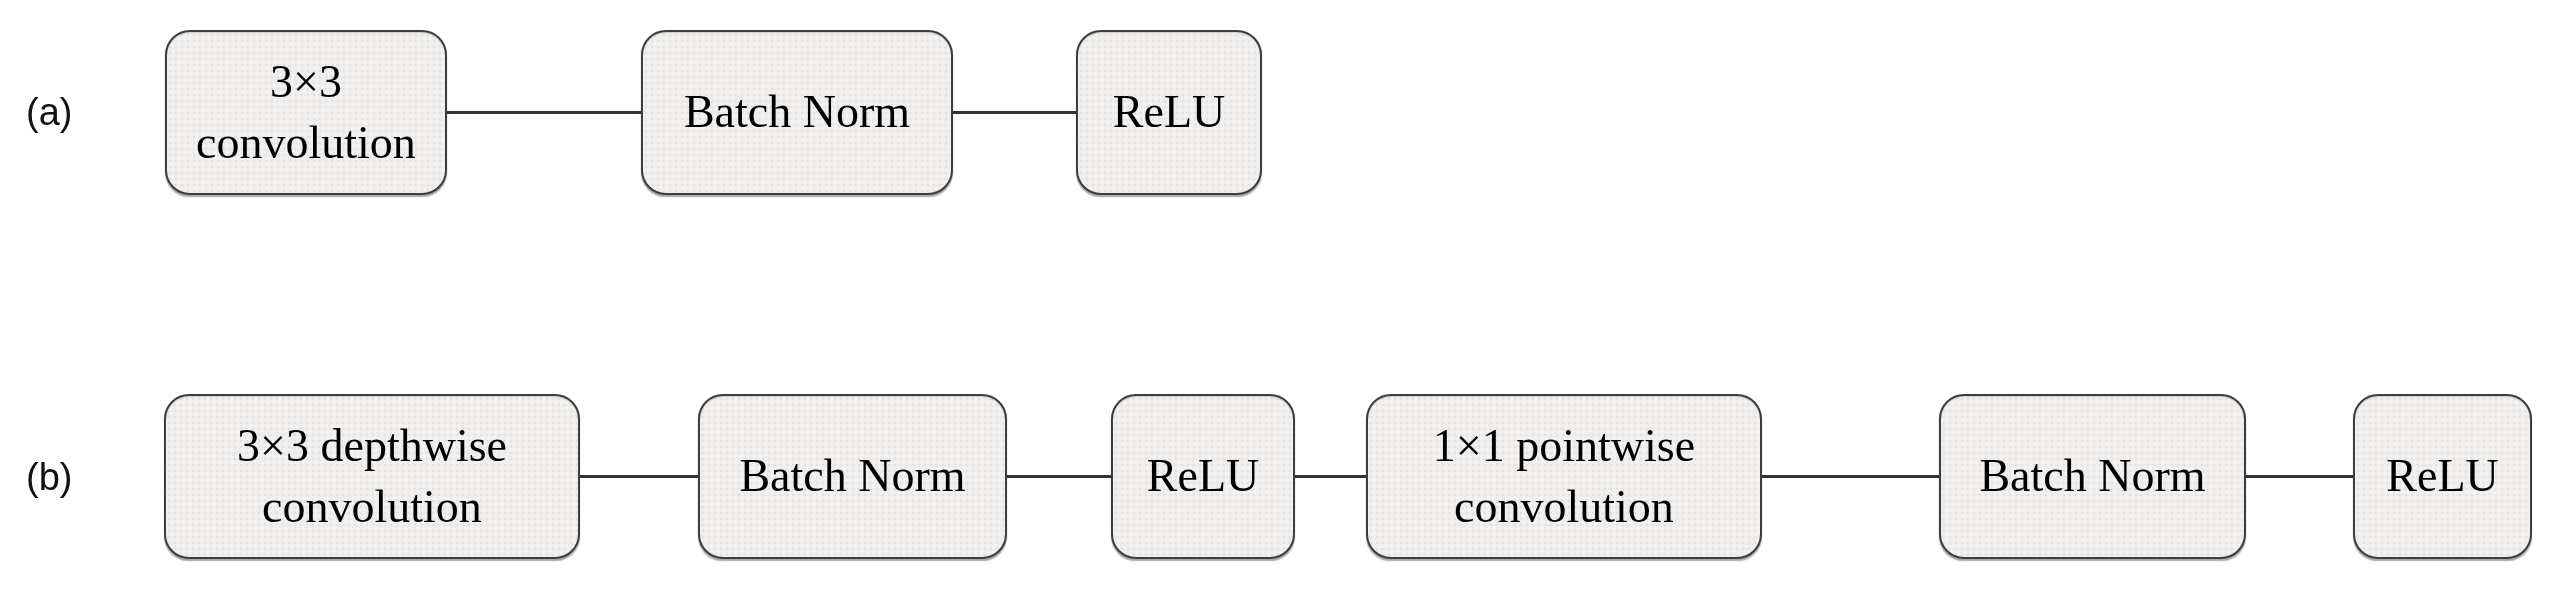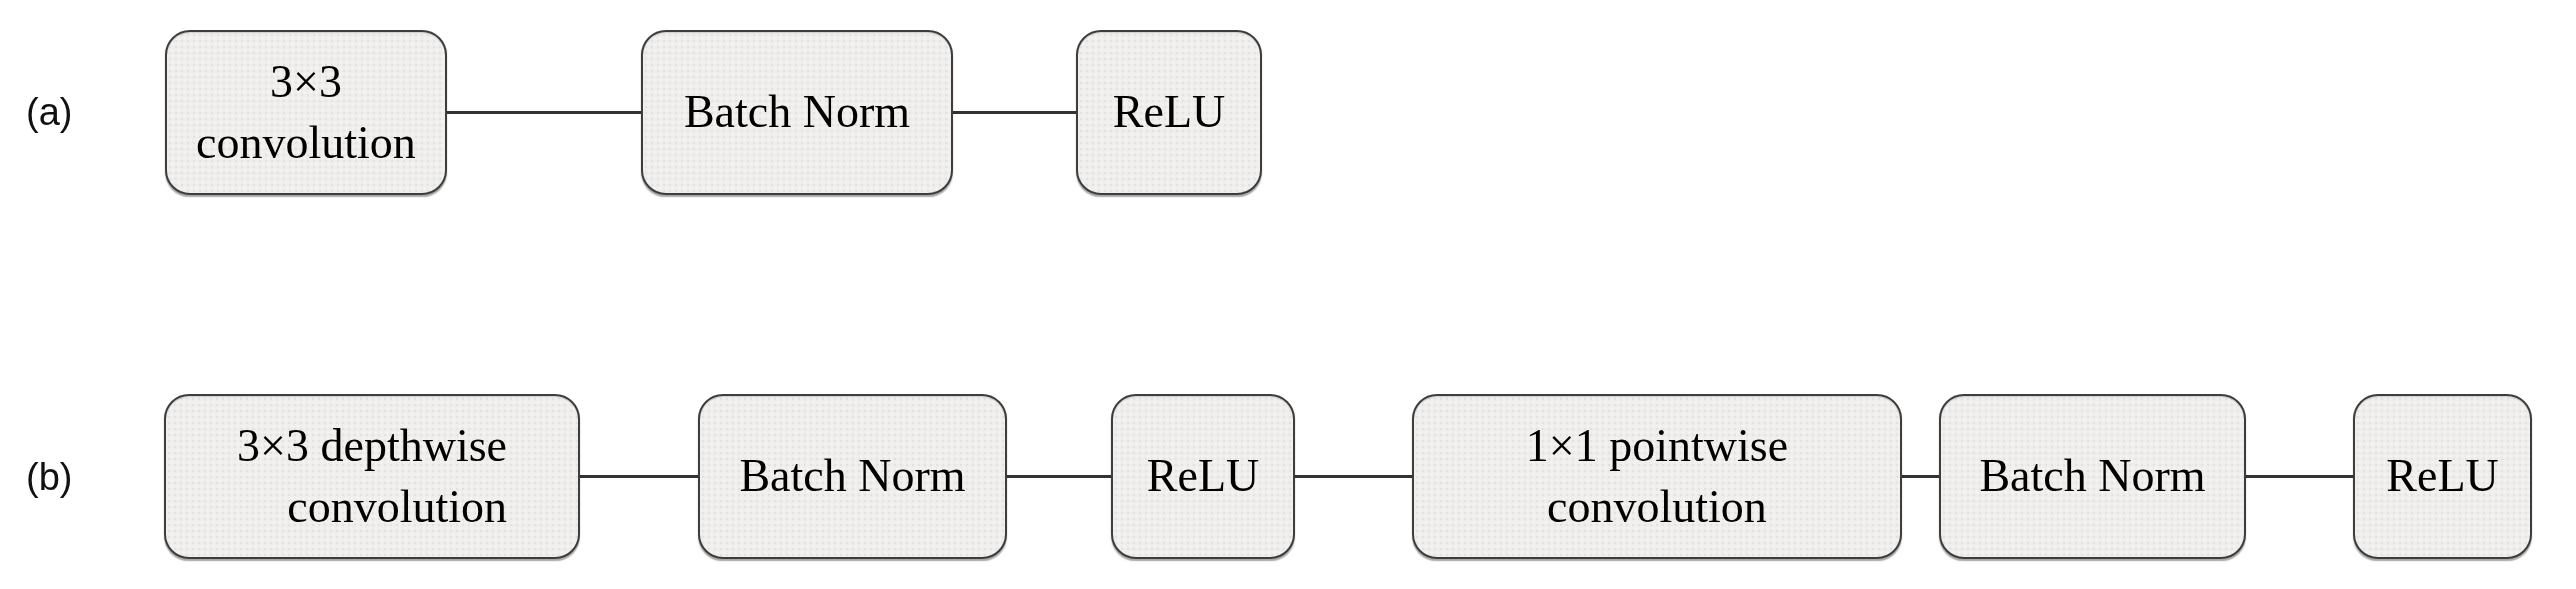--- a/index.html
+++ b/index.html
@@ -80,34 +80,34 @@
     <div class="node" style="left:1076px; top:30px; width:186px;">
       <span class="node-label">ReLU</span>
     </div>
   </div>
 
   <div class="row">
     <div class="row-label" style="left:26px; top:454px;">(b)</div>
 
     <div class="connector" style="left:369px; top:475px; width:2073px;"></div>
 
-    <div class="node" style="left:164px; top:394px; width:416px;text-align:right;">
+    <div class="node" style="left:164px; top:394px; width:416px;">
       <span class="node-label">3×3 depthwise
 convolution</span>
     </div>
 
     <div class="node" style="left:698px; top:394px; width:309px;">
       <span class="node-label">Batch Norm</span>
     </div>
 
     <div class="node" style="left:1111px; top:394px; width:184px;">
       <span class="node-label">ReLU</span>
     </div>
 
-    <div class="node" style="left:1412px; top:394px; width:490px;">
+    <div class="node" style="left:1366px; top:394px; width:396px;">
       <span class="node-label">1×1 pointwise
 convolution</span>
     </div>
 
     <div class="node" style="left:1939px; top:394px; width:307px;">
       <span class="node-label">Batch Norm</span>
     </div>
 
     <div class="node" style="left:2353px; top:394px; width:179px;">
       <span class="node-label">ReLU</span>

